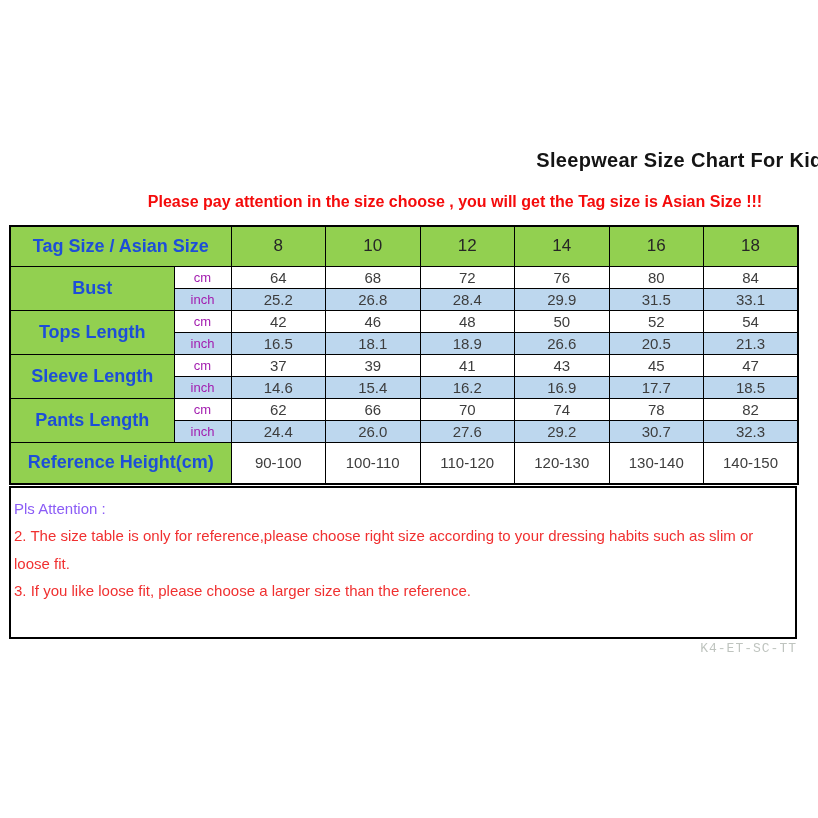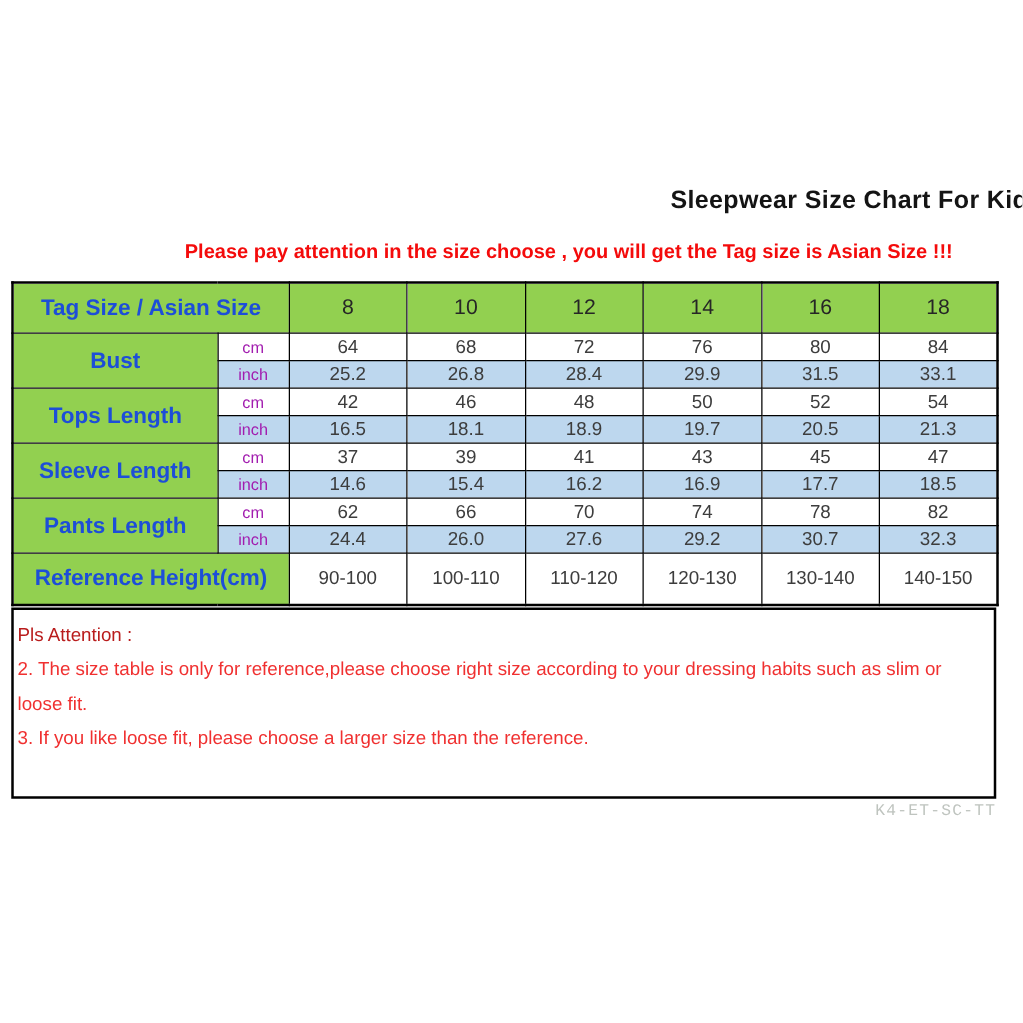--- a/index.html
+++ b/index.html
@@ -78,21 +78,21 @@
   .notes-box {
     position: absolute;
     left: 9px; top: 486px;
     width: 788px; height: 153px;
     border: 2px solid #000;
     box-sizing: border-box;
     padding: 7px 2px 0 3px;
   }
   .note-heading {
     font-size: 15px;
-    color: #b91c1c;
+    color: #8b5cf6;
     line-height: 27px;
     white-space: pre-wrap;
   }
   .note-line {
     font-size: 15px;
     color: #f03030;
     line-height: 27.5px;
     white-space: pre-wrap;
   }
   .watermark {
@@ -162,21 +162,21 @@
           <td class="cell-val">48</td>
           <td class="cell-val">50</td>
           <td class="cell-val">52</td>
           <td class="cell-val">54</td>
         </tr>
         <tr class="sub-row row-inch">
           <td class="cell-unit">inch</td>
           <td class="cell-val">16.5</td>
           <td class="cell-val">18.1</td>
           <td class="cell-val">18.9</td>
-          <td class="cell-val">19.7</td>
+          <td class="cell-val">26.6</td>
           <td class="cell-val">20.5</td>
           <td class="cell-val">21.3</td>
         </tr>
         <tr class="sub-row row-cm">
           <th class="cell-green" rowspan="2">Sleeve Length</th>
           <td class="cell-unit">cm</td>
           <td class="cell-val">37</td>
           <td class="cell-val">39</td>
           <td class="cell-val">41</td>
           <td class="cell-val">43</td>

